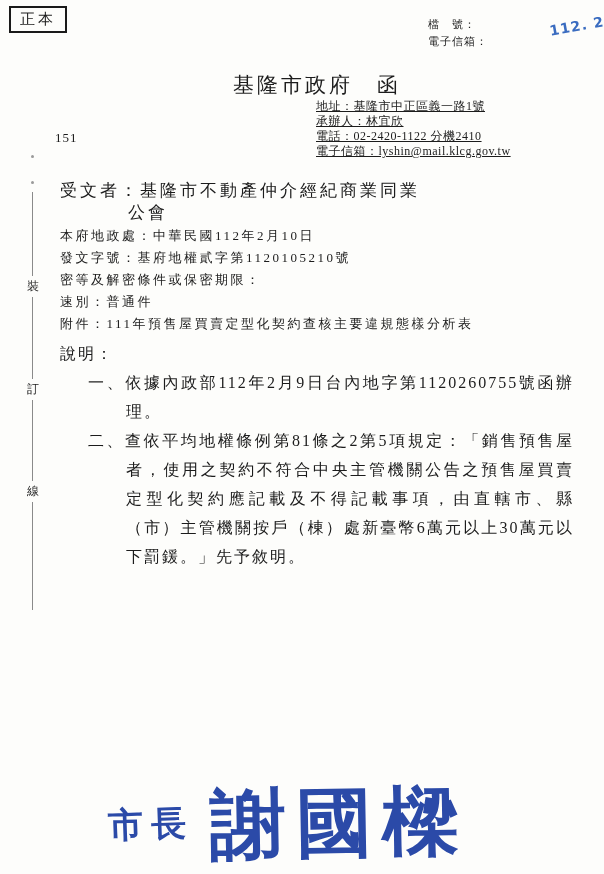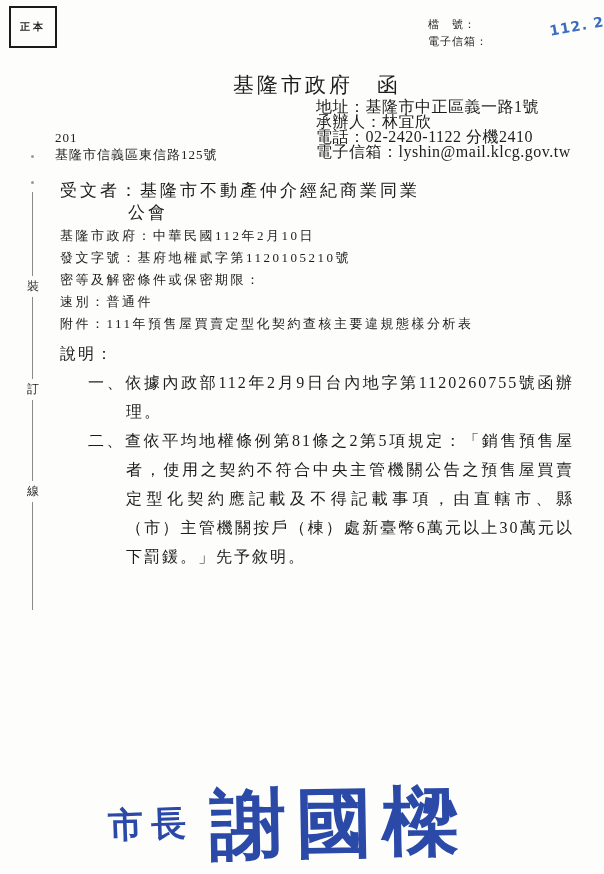--- a/index.html
+++ b/index.html
@@ -6,37 +6,37 @@
   body {
     width:604px; height:874px; position:relative; overflow:hidden;
     background:#fdfdfb; color:#1c1c1c;
     font-family:"Liberation Serif","DejaVu Serif",serif;
   }
   .page { position:absolute; inset:0; overflow:hidden; }
 
   
   .copy-box {
     position:absolute; left:9px; top:6px;
-    border:2px solid #1a1a1a; padding:12px 9px;
-    font-size:10px; letter-spacing:3px; font-weight:700;
+    border:2px solid #1a1a1a; padding:2px 9px;
+    font-size:15px; letter-spacing:3px; font-weight:400;
   }
   
   .file-block { position:absolute; left:428px; top:5px; font-size:11px; line-height:17px; letter-spacing:1px;margin-top:11px; }
   
   .date-stamp {
     position:absolute; left:549px; top:16px; white-space:nowrap;
     color:#3a6cc0; font-family:"DejaVu Sans",sans-serif; font-weight:bold;
     font-size:14px; letter-spacing:1px; transform:rotate(-10deg);
   }
   .doc-title {
     position:absolute; left:0; right:0; top:54px; margin:17px;
     text-align:center; text-indent:30px;
     font-size:21px; font-weight:normal; letter-spacing:3px;
   }
-  .contact { position:absolute; left:316px; top:99px; font-size:16px; line-height:15px; letter-spacing:0.5px; }
+  .contact { position:absolute; left:316px; top:99px; font-size:12px; line-height:15px; letter-spacing:0.5px;text-decoration:underline; }
   .zip { position:absolute; left:55px; top:130px; font-size:13px; letter-spacing:1px; }
   .recipient-addr { position:absolute; left:55px; top:146px; font-size:13px; letter-spacing:1px; }
   .recipient { position:absolute; left:60px; top:179px; font-size:17px; letter-spacing:3px; }
   .recipient2 { position:absolute; left:128px; top:201px; font-size:17px; letter-spacing:3px; }
   .meta { position:absolute; left:60px; top:225px; font-size:13px; line-height:22px; letter-spacing:2.5px; }
 
   .body-block { position:absolute; left:60px; top:339px; width:514px; font-size:16px; line-height:29px; letter-spacing:2px; }
   .hang { padding-left:55px; text-indent:-55px; text-align:justify; }
   .explain { margin:0; }
   .items { margin-left:28px; }
@@ -76,30 +76,29 @@
 
   <h1 class="doc-title">基隆市政府　函</h1>
 
   <div class="contact">
     <div>地址：基隆市中正區義一路1號</div>
     <div>承辦人：林宜欣</div>
     <div>電話：02-2420-1122 分機2410</div>
     <div>電子信箱：lyshin@mail.klcg.gov.tw</div>
   </div>
 
-  <div class="zip">201</div>
-  <div class="recipient-addr">基隆市信義區東信路125號</div>
+  <div class="zip">151</div>
 
   <div class="recipient">
     <span>受文者：</span><span>基隆市不動產仲介經紀商業同業</span>
   </div>
   <div class="recipient2">公會</div>
 
   <div class="meta">
-    <div>基隆市政府：中華民國112年2月10日</div>
+    <div>本府地政處：中華民國112年2月10日</div>
     <div>發文字號：基府地權貳字第1120105210號</div>
     <div>密等及解密條件或保密期限：</div>
     <div>速別：普通件</div>
     <div>附件：111年預售屋買賣定型化契約查核主要違規態樣分析表</div>
   </div>
 
   <div class="body-block">
     <p class="explain">說明：</p>
     <div class="items">
       <div class="item">

